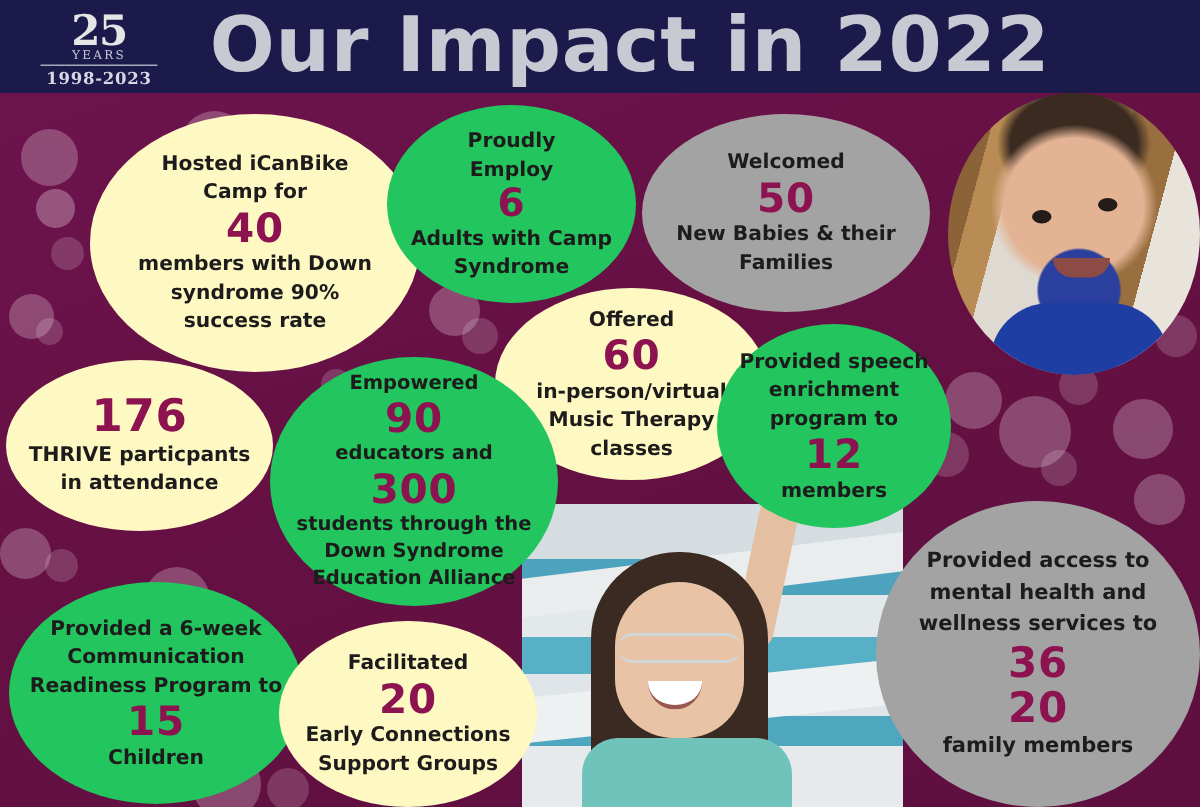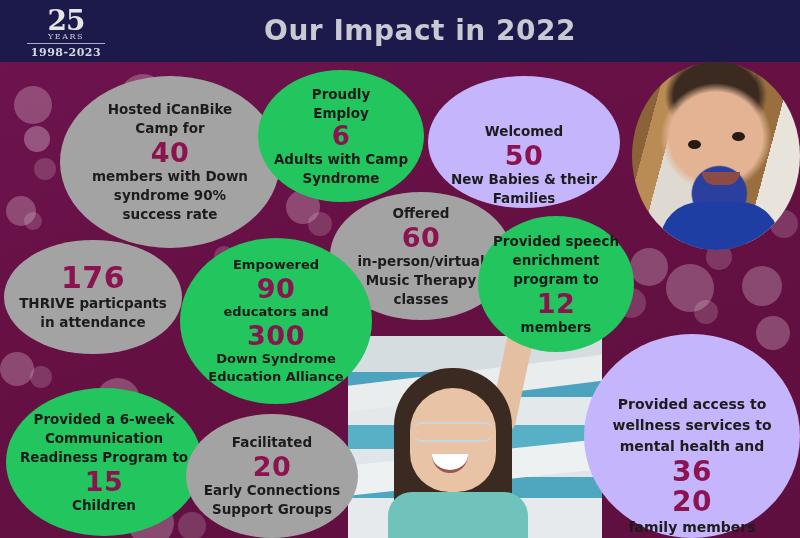--- a/index.html
+++ b/index.html
@@ -78,21 +78,21 @@
     letter-spacing: 0.5px;
     display: block;
     color: #d8d8e4;
   }
   .poster-title {
     position: absolute;
     left: 120px;
     top: 8px;
     width: 600px;
     text-align: center;
-    font-size: 28px;
+    font-size: 51px;
     font-weight: 700;
     color: #c9c9d4;
     letter-spacing: 0.5px;
     line-height: 46px;
     font-family: "DejaVu Sans", "Liberation Sans", sans-serif;
   }
 
   
   .photo {
     position: absolute;
@@ -221,23 +221,23 @@
     font-weight: 600;
     white-space: nowrap;
   }
   .bubble .num {
     font-size: 27px;
     line-height: 29px;
     font-weight: 700;
     color: #8c1350;
     letter-spacing: 0.5px;
   }
-  .tone-light { background: #a3a3a3; text-align: right; }
+  .tone-light { background: #fef9c3; text-align: right; }
   .tone-gray  { background: #22c55e; }
-  .tone-white { background: #c4b5fd; justify-content: flex-end; }
+  .tone-white { background: #a3a3a3; }
 
   
   #b-bike   { left: 60px;  top: 76px;  width: 220px; height: 172px; }
   #b-employ { left: 258px; top: 70px;  width: 166px; height: 132px; }
   #b-babies { left: 428px; top: 76px;  width: 192px; height: 132px; }
   #b-music  { left: 330px; top: 192px; width: 182px; height: 128px; }
   #b-speech { left: 478px; top: 216px; width: 156px; height: 136px; }
   #b-thrive { left: 4px;   top: 240px; width: 178px; height: 114px; }
   #b-edu    { left: 180px; top: 238px; width: 192px; height: 166px; }
   #b-comm   { left: 6px;   top: 388px; width: 196px; height: 148px; }
@@ -352,38 +352,39 @@
   <div class="bubble tone-light" id="b-thrive">
       <div class="num">176</div>
       <div class="line">THRIVE particpants</div>
       <div class="line">in attendance</div>
     </div>
   <div class="bubble tone-gray" id="b-edu">
       <div class="line">Empowered</div>
       <div class="num">90</div>
       <div class="line">educators and</div>
       <div class="num">300</div>
+      <div class="line">students through the</div>
       <div class="line">Down Syndrome</div>
       <div class="line">Education Alliance</div>
     </div>
   <div class="bubble tone-gray" id="b-comm">
       <div class="line">Provided a 6-week</div>
       <div class="line">Communication</div>
       <div class="line">Readiness Program to</div>
       <div class="num">15</div>
       <div class="line">Children</div>
     </div>
   <div class="bubble tone-light" id="b-early">
       <div class="line">Facilitated</div>
       <div class="num">20</div>
       <div class="line">Early Connections</div>
       <div class="line">Support Groups</div>
     </div>
   <div class="bubble tone-white" id="b-mental">
       <div class="line">Provided access to</div>
+      <div class="line">mental health and</div>
       <div class="line">wellness services to</div>
-      <div class="line">mental health and</div>
       <div class="num">36</div>
       <div class="num">20</div>
       <div class="line">family members</div>
     </div>
 
 </div>
 
 </body></html>

